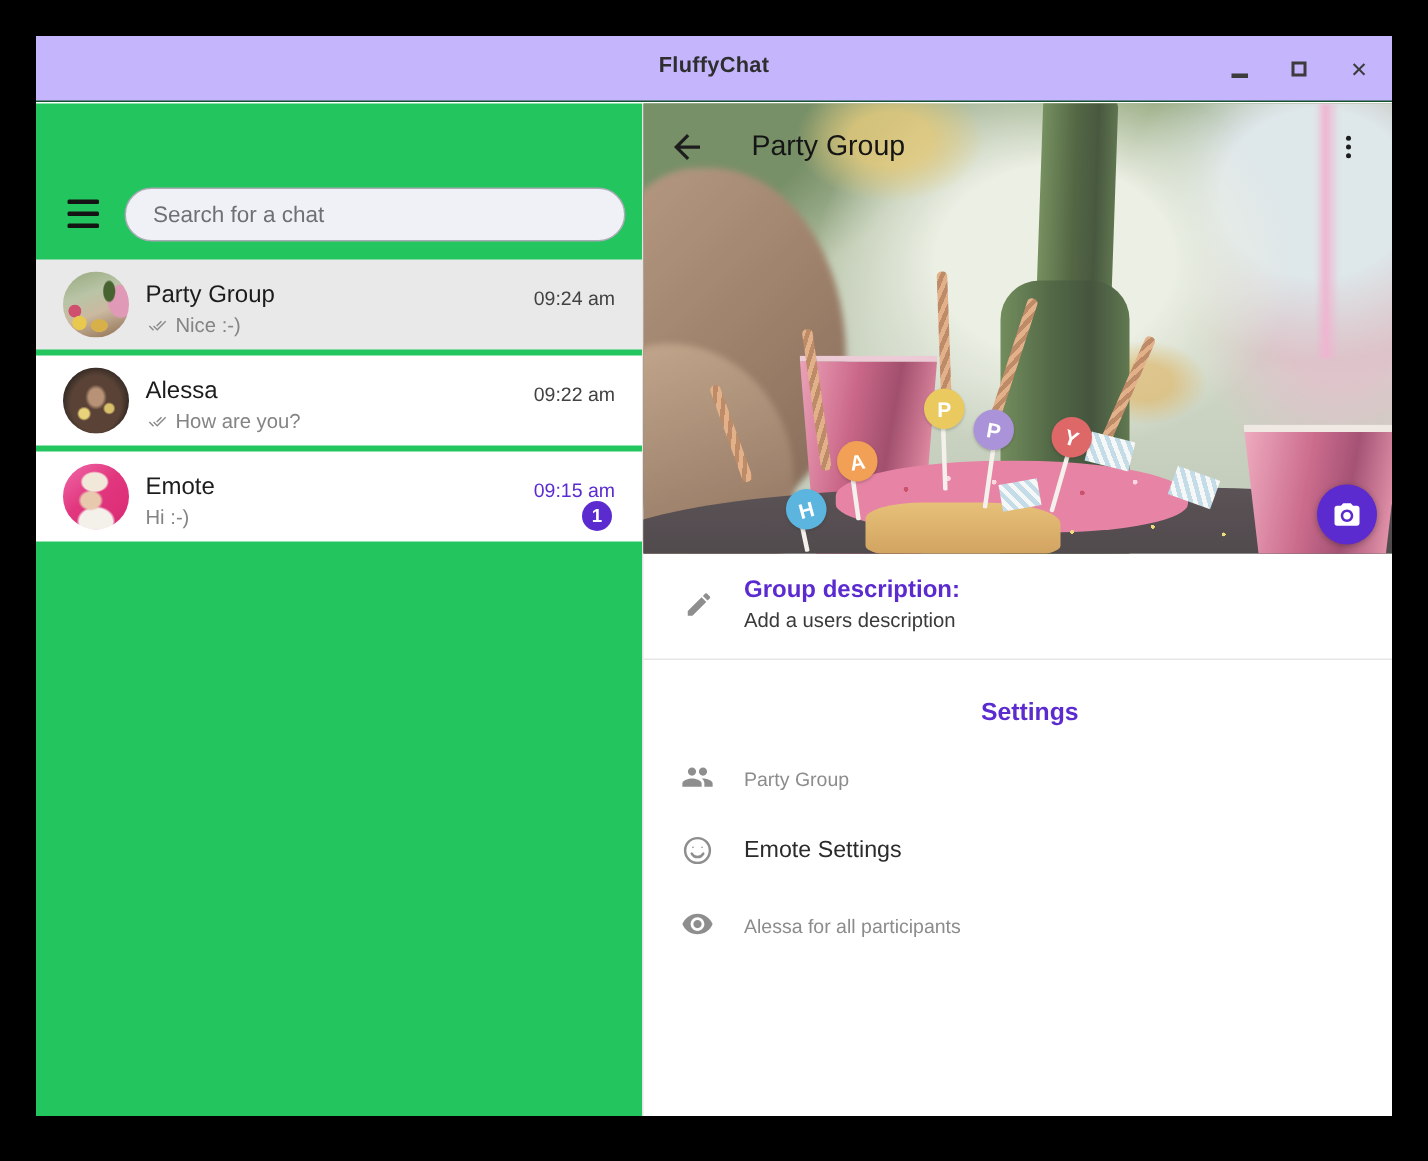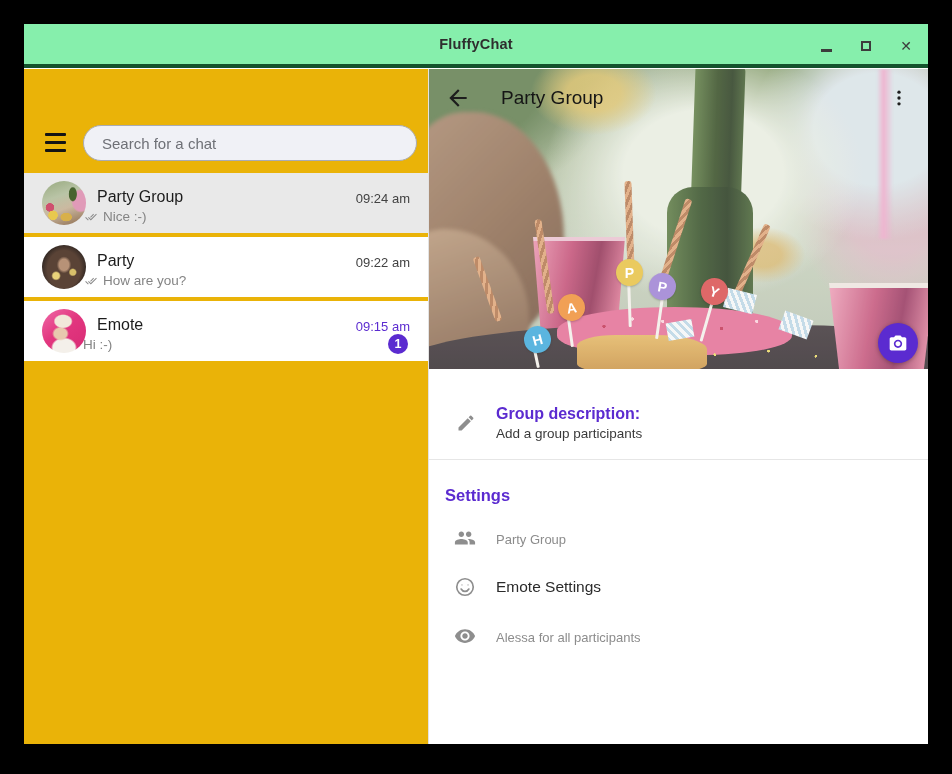--- a/index.html
+++ b/index.html
@@ -1,30 +1,30 @@
 <!DOCTYPE html>
 <html><head>
 <meta charset="utf-8">
 <style>
   * { box-sizing: border-box; margin: 0; padding: 0; }
   html,body { width: 952px; height: 774px; background: #000; font-family: "Liberation Sans", "DejaVu Sans", sans-serif; }
   .stage { position: relative; width: 952px; height: 774px; background: #000; overflow: hidden; }
   .window { position: absolute; left: 24px; top: 24px; width: 904px; height: 720px; background: #fff; overflow: hidden; }
 
   
-  .titlebar { position: absolute; left:0; top:0; width:100%; height:44px; background:#86efac; border-bottom:4px solid #14532d; }
+  .titlebar { position: absolute; left:0; top:0; width:100%; height:44px; background:#c4b5fd; border-bottom:1px solid #14532d; }
   .titlebar .title { position:absolute; left:0; right:0; top:12px; text-align:center; font-size:14.5px; font-weight:bold; color:#2e2e2e; letter-spacing:.2px; }
   .winbtns { position:absolute; right:14px; top:0; height:44px; display:flex; align-items:center; gap:24px; }
   .wbtn { width:16px; height:16px; display:flex; align-items:center; justify-content:center; cursor:default; }
   .min-glyph { width:11px; height:0; border-bottom:3px solid #3c3c3c; margin-top:8px; }
   .max-glyph { width:10px; height:10px; border:2px solid #3c3c3c; }
   .close-glyph { font-size:14px; font-weight:bold; color:#3c3c3c; line-height:1; }
 
   
-  .left { position:absolute; left:0; top:45px; width:404px; bottom:0; background:#eab308; }
+  .left { position:absolute; left:0; top:45px; width:404px; bottom:0; background:#22c55e; }
   .searchrow { position:relative; height:104px; }
   .hamburger { position:absolute; left:21px; top:64px; width:21px; height:19px; display:flex; flex-direction:column; justify-content:space-between; cursor:pointer; }
   .hamburger i { display:block; height:3px; background:#141414; border-radius:1px; }
   .search-pill { position:absolute; left:59px; top:56px; width:334px; height:36px; background:#f0f1f6; border:1px solid #a9abb4; border-radius:18px; padding:0 18px; font-size:15px; color:#3c3c44; outline:none; font-family:"Liberation Sans",sans-serif; }
   .search-pill::placeholder { color:#6e7076; opacity:1; }
 
   .chat-row { position:relative; height:60px; margin-bottom:4px; background:#fff; cursor:pointer; }
   .chat-row.selected { background:#e9e9e9; }
   .avatar { position:absolute; left:18px; top:8px; width:44px; height:44px; border-radius:50%; overflow:hidden; }
   .av-party { background:
@@ -39,21 +39,21 @@
       radial-gradient(8px 8px at 32% 70%, #e8d27a 0 40%, transparent 60%),
       radial-gradient(7px 7px at 70% 62%, #d8c06a 0 40%, transparent 60%),
       radial-gradient(30px 34px at 50% 55%, #5a4336 0 55%, transparent 75%),
       linear-gradient(150deg, #2c2420 0%, #3a2e28 55%, #1d1714 100%); }
   .av-alessa { background:
       radial-gradient(16px 12px at 48% 28%, #f2e8da 0 50%, transparent 60%),
       radial-gradient(14px 12px at 42% 56%, #e8c9ae 0 45%, transparent 60%),
       radial-gradient(20px 16px at 50% 88%, #f4f0ea 0 55%, transparent 65%),
       linear-gradient(140deg, #f06aa8 0%, #e2377f 45%, #d82a74 100%); }
   .chat-name { position:absolute; left:73px; top:15px; font-size:16px; color:#1c1c1c; }
-  .chat-preview { position:absolute; left:59px; top:36px; font-size:13.5px; color:#848484; display:flex; align-items:center; gap:4px; }
+  .chat-preview { position:absolute; left:73px; top:36px; font-size:13.5px; color:#848484; display:flex; align-items:center; gap:4px; }
   .chat-time { position:absolute; right:18px; top:18px; font-size:13px; color:#424242; }
   .chat-time.unread-time { color:var(--accent);margin-left:32px; }
   .badge { position:absolute; right:20px; top:33px; min-width:20px; height:20px; border-radius:10px; background:var(--accent); color:#fff; font-size:12.5px; font-weight:bold; display:flex; align-items:center; justify-content:center; padding:0 5px; }
   .dblcheck { width:16px; height:12px; flex:0 0 auto; }
 
   
   .right { position:absolute; left:404px; top:45px; right:0; bottom:0; background:#fff; border-left:1px solid #e3e3e3; }
 
   
   .photo { position:relative; width:100%; height:300px; overflow:hidden; cursor:pointer; background:
@@ -98,26 +98,26 @@
   .f3 { left:352px; top:246px; width:30px; height:20px; transform:rotate(20deg); }
   .photo-veil { left:0; top:0; right:0; bottom:0; background:rgba(255,255,255,.17); }
 
   .photo-appbar { position:absolute; left:0; top:0; width:100%; height:58px; display:flex; align-items:center; padding:0 16px; z-index:5; }
   .back-btn { width:26px; height:26px; cursor:pointer; flex:0 0 auto; }
   .detail-title { margin-left:30px; font-size:19px; color:#151515; }
   .menu-btn { margin-left:auto; width:26px; height:26px; cursor:pointer; display:flex; align-items:center; justify-content:center; }
   .fab { position:absolute; right:10px; bottom:6px; width:40px; height:40px; border-radius:50%; background:var(--accent); display:flex; align-items:center; justify-content:center; cursor:pointer; z-index:6; box-shadow:0 1px 4px rgba(0,0,0,.3); }
 
   
-  .desc-row { display:flex; align-items:center; padding:36px 16px 18px 27px; cursor:pointer; }
+  .desc-row { display:flex; align-items:center; padding:16px 16px 18px 27px; cursor:pointer; }
   .desc-icon { width:20px; height:20px; flex:0 0 auto; margin-right:20px; }
   .desc-title { font-size:16px; font-weight:bold; color:var(--accent); line-height:1.15; }
   .desc-sub { font-size:13.5px; color:#3a3a3a; margin-top:3px; }
   .divider { height:1px; background:#e6e6e6; }
-  .settings-h { margin:26px 0 0 16px; font-size:16.5px; font-weight:bold; color:var(--accent); }
+  .settings-h { margin:26px 0 0 16px; font-size:16.5px; font-weight:bold; color:var(--accent);text-align:center; }
   .slist { margin-top:22px; }
   .srow { display:flex; align-items:center; padding:0 16px 0 25px; margin-bottom:27px; cursor:pointer; }
   .sicon { width:22px; height:22px; flex:0 0 auto; margin-right:20px; }
   .stext .t { font-size:15.5px; color:#2b2b2b; line-height:1.2; }
   .stext .sub { font-size:13px; color:#8c8c8c; margin-top:3px; }
   .stext .sub:empty { display:none; }
 
   :root { --accent:#5b2bd0; }
 </style>
 </head>
@@ -158,21 +158,21 @@
           <svg class="dblcheck" viewBox="0 0 24 24" fill="#8a8a8a">
               <path d="M18 7l-1.41-1.41-6.34 6.34 1.41 1.41L18 7zm4.24-1.41L11.66 16.17 7.48 12l-1.41 1.41L11.66 19l12-12-1.42-1.41zM.41 13.41L6 19l1.41-1.41L1.83 12 .41 13.41z"></path>
             </svg>
           <span>Nice :-)</span>
         </div>
         <div class="chat-time">09:24 am</div>
       </div>
 
       <div class="chat-row">
         <div class="avatar av-linus"></div>
-        <div class="chat-name">Party</div>
+        <div class="chat-name">Alessa</div>
         <div class="chat-preview">
           <svg class="dblcheck" viewBox="0 0 24 24" fill="#8a8a8a">
               <path d="M18 7l-1.41-1.41-6.34 6.34 1.41 1.41L18 7zm4.24-1.41L11.66 16.17 7.48 12l-1.41 1.41L11.66 19l12-12-1.42-1.41zM.41 13.41L6 19l1.41-1.41L1.83 12 .41 13.41z"></path>
             </svg>
           <span>How are you?</span>
         </div>
         <div class="chat-time">09:22 am</div>
       </div>
 
       <div class="chat-row">
@@ -240,21 +240,21 @@
             </svg>
         </div>
       </div>
 
       <div class="desc-row">
         <svg class="desc-icon" viewBox="0 0 24 24" fill="#8e8e8e">
             <path d="M3 17.25V21h3.75L17.81 9.94l-3.75-3.75L3 17.25zM20.71 7.04c.39-.39.39-1.02 0-1.41l-2.34-2.34a.9959.9959 0 0 0-1.41 0l-1.83 1.83 3.75 3.75 1.83-1.83z"></path>
           </svg>
         <div class="stext">
           <div class="desc-title">Group description:</div>
-          <div class="desc-sub">Add a group participants</div>
+          <div class="desc-sub">Add a users description</div>
         </div>
       </div>
 
       <div class="divider"></div>
 
       <div class="settings-h">Settings</div>
 
       <div class="slist">
 
         <div class="srow">

